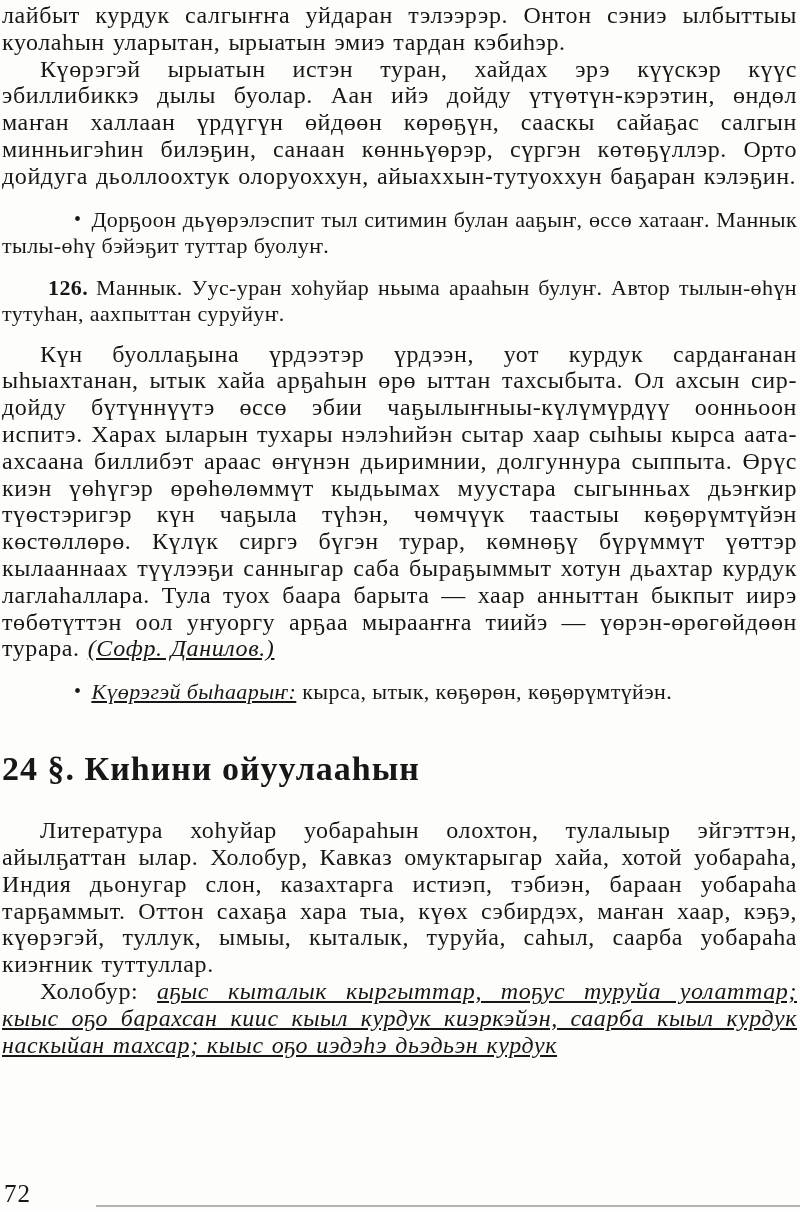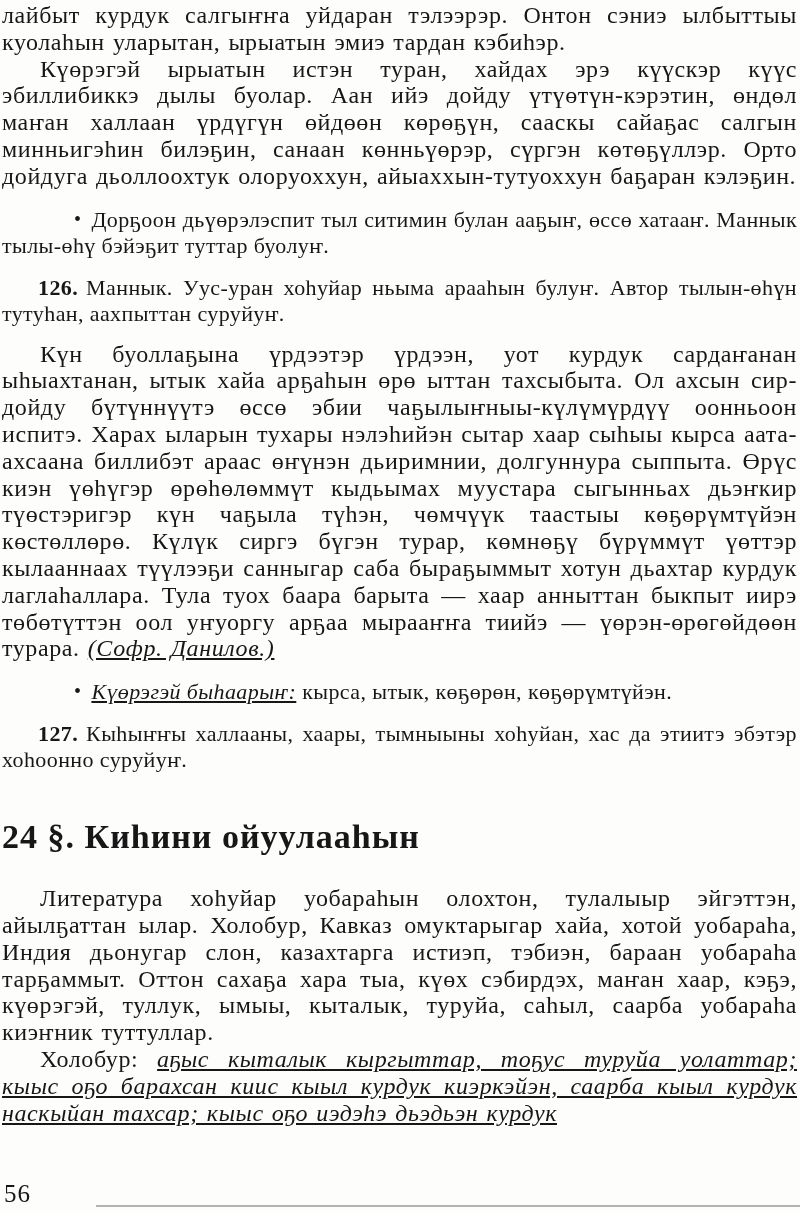--- a/index.html
+++ b/index.html
@@ -50,20 +50,21 @@
     font-size: 22px;
     line-height: 26px;
     text-align: justify;
     letter-spacing: 0.4px;
     margin: 16px 0 14px 0;
     text-indent: 36px;
   }
   .ex-number {
     font-weight: bold;
     margin-right: 8px;
+    margin-left: 10px;
   }
   .seg-i { font-style: italic; text-decoration: underline; }
   .section-heading {
     font-size: 34px;
     line-height: 36px;
     font-weight: bold;
     text-align: left;
     letter-spacing: 1px;
     margin: 46px 0 30px 0;
   }
@@ -95,26 +96,25 @@
     <p class="para indent"><span>Күөрэгэй ырыатын истэн туран, хайдах эрэ күүскэр күүс эбиллибиккэ дылы буолар. Аан ийэ дойду үтүөтүн-кэрэтин, өндөл маҥан халлаан үрдүгүн өйдөөн көрөҕүн, сааскы сайаҕас салгын минньигэһин билэҕин, санаан көнньүөрэр, сүргэн көтөҕүллэр. Орто дойдуга дьоллоохтук олоруоххун, айыаххын-тутуоххун баҕаран кэлэҕин.</span></p>
 
     <p class="note"><span class="bullet-glyph">•</span><span><span>Дорҕоон дьүөрэлэспит тыл ситимин булан ааҕыҥ, өссө хатааҥ. Маннык тылы-өһү бэйэҕит туттар буолуҥ.</span></span></p>
 
     <p class="exercise"><span class="ex-number">126.</span><span><span>Маннык. Уус-уран хоһуйар ньыма арааһын булуҥ. Автор тылын-өһүн тутуһан, аахпыттан суруйуҥ.</span></span></p>
 
     <p class="para indent"><span>Күн буоллаҕына үрдээтэр үрдээн, уот курдук сардаҥанан ыһыахтанан, ытык хайа арҕаһын өрө ыттан тахсыбыта. Ол ахсын сир-дойду бүтүннүүтэ өссө эбии чаҕылыҥныы-күлүмүрдүү оонньоон испитэ. Харах ыларын тухары нэлэһийэн сытар хаар сыһыы кырса аата-ахсаана биллибэт араас өҥүнэн дьиримнии, долгуннура сыппыта. Өрүс киэн үөһүгэр өрөһөлөммүт кыдьымах муустара сыгынньах дьэҥкир түөстэригэр күн чаҕыла түһэн, чөмчүүк таастыы көҕөрүмтүйэн көстөллөрө. Күлүк сиргэ бүгэн турар, көмнөҕү бүрүммүт үөттэр кылааннаах түүлээҕи санныгар саба быраҕыммыт хотун дьахтар курдук лаглаһаллара. Тула туох баара барыта — хаар анныттан быкпыт иирэ төбөтүттэн оол уҥуоргу арҕаа мырааҥҥа тиийэ — үөрэн-өрөгөйдөөн турара. </span><span class="seg-i">(Софр. Данилов.)</span></p>
 
     <p class="note"><span class="bullet-glyph">•</span><span><span class="seg-i">Күөрэгэй быһаарыҥ:</span><span> кырса, ытык, көҕөрөн, көҕөрүмтүйэн.</span></span></p>
 
-    <p class="exercise"><span class="ex-number">127.</span><span><span>Кыһыҥҥы халлааны, хаары, тымныыны хоһуйан, хас да этиитэ эбэтэр хоһоонно суруйуҥ.</span></span></p>
 
     <h2 class="section-heading">24 §. Киһини ойуулааһын</h2>
 
     <p class="para indent"><span>Литература хоһуйар уобараһын олохтон, тулалыыр эйгэттэн, айылҕаттан ылар. Холобур, Кавказ омуктарыгар хайа, хотой уобараһа, Индия дьонугар слон, казахтарга истиэп, тэбиэн, бараан уобараһа тарҕаммыт. Оттон сахаҕа хара тыа, күөх сэбирдэх, маҥан хаар, кэҕэ, күөрэгэй, туллук, ымыы, кыталык, туруйа, саһыл, саарба уобараһа киэҥник туттуллар.</span></p>
 
     <p class="para indent"><span>Холобур: </span><span class="seg-i">аҕыс кыталык кыргыттар, тоҕус туруйа уолаттар; кыыс оҕо барахсан киис кыыл курдук киэркэйэн, саарба кыыл курдук наскыйан тахсар; кыыс оҕо иэдэһэ дьэдьэн курдук</span></p>
 
   </div>
 
-  <div class="page-number">56</div>
+  <div class="page-number">72</div>
 
   <div class="scan-line"></div>
 </div>
 
 </body></html>

